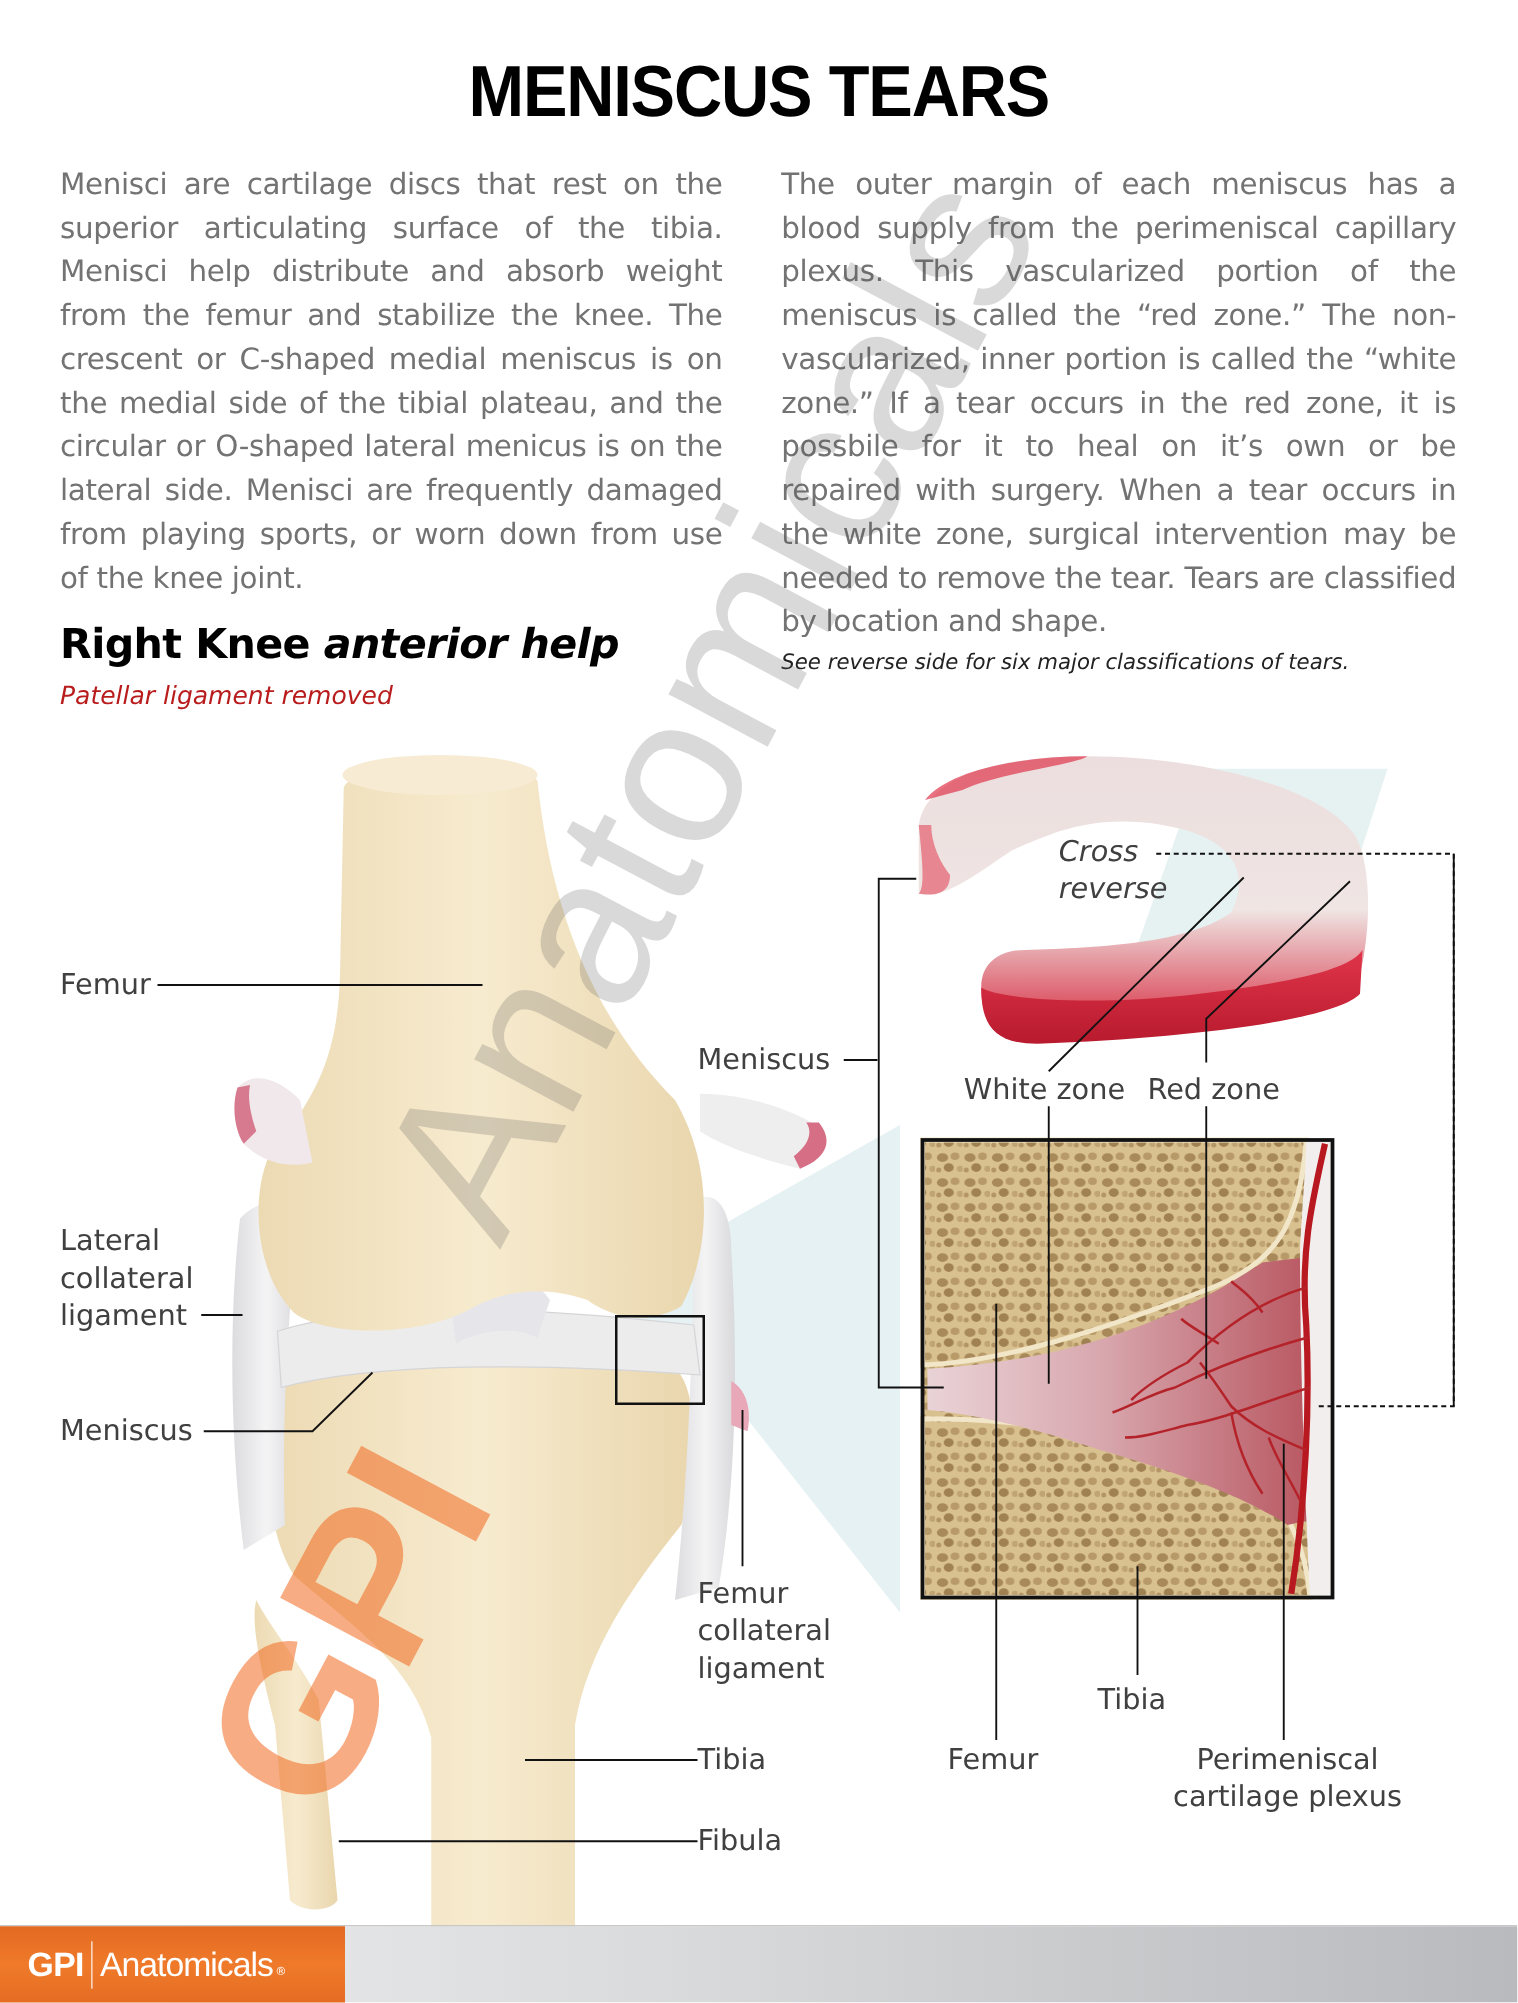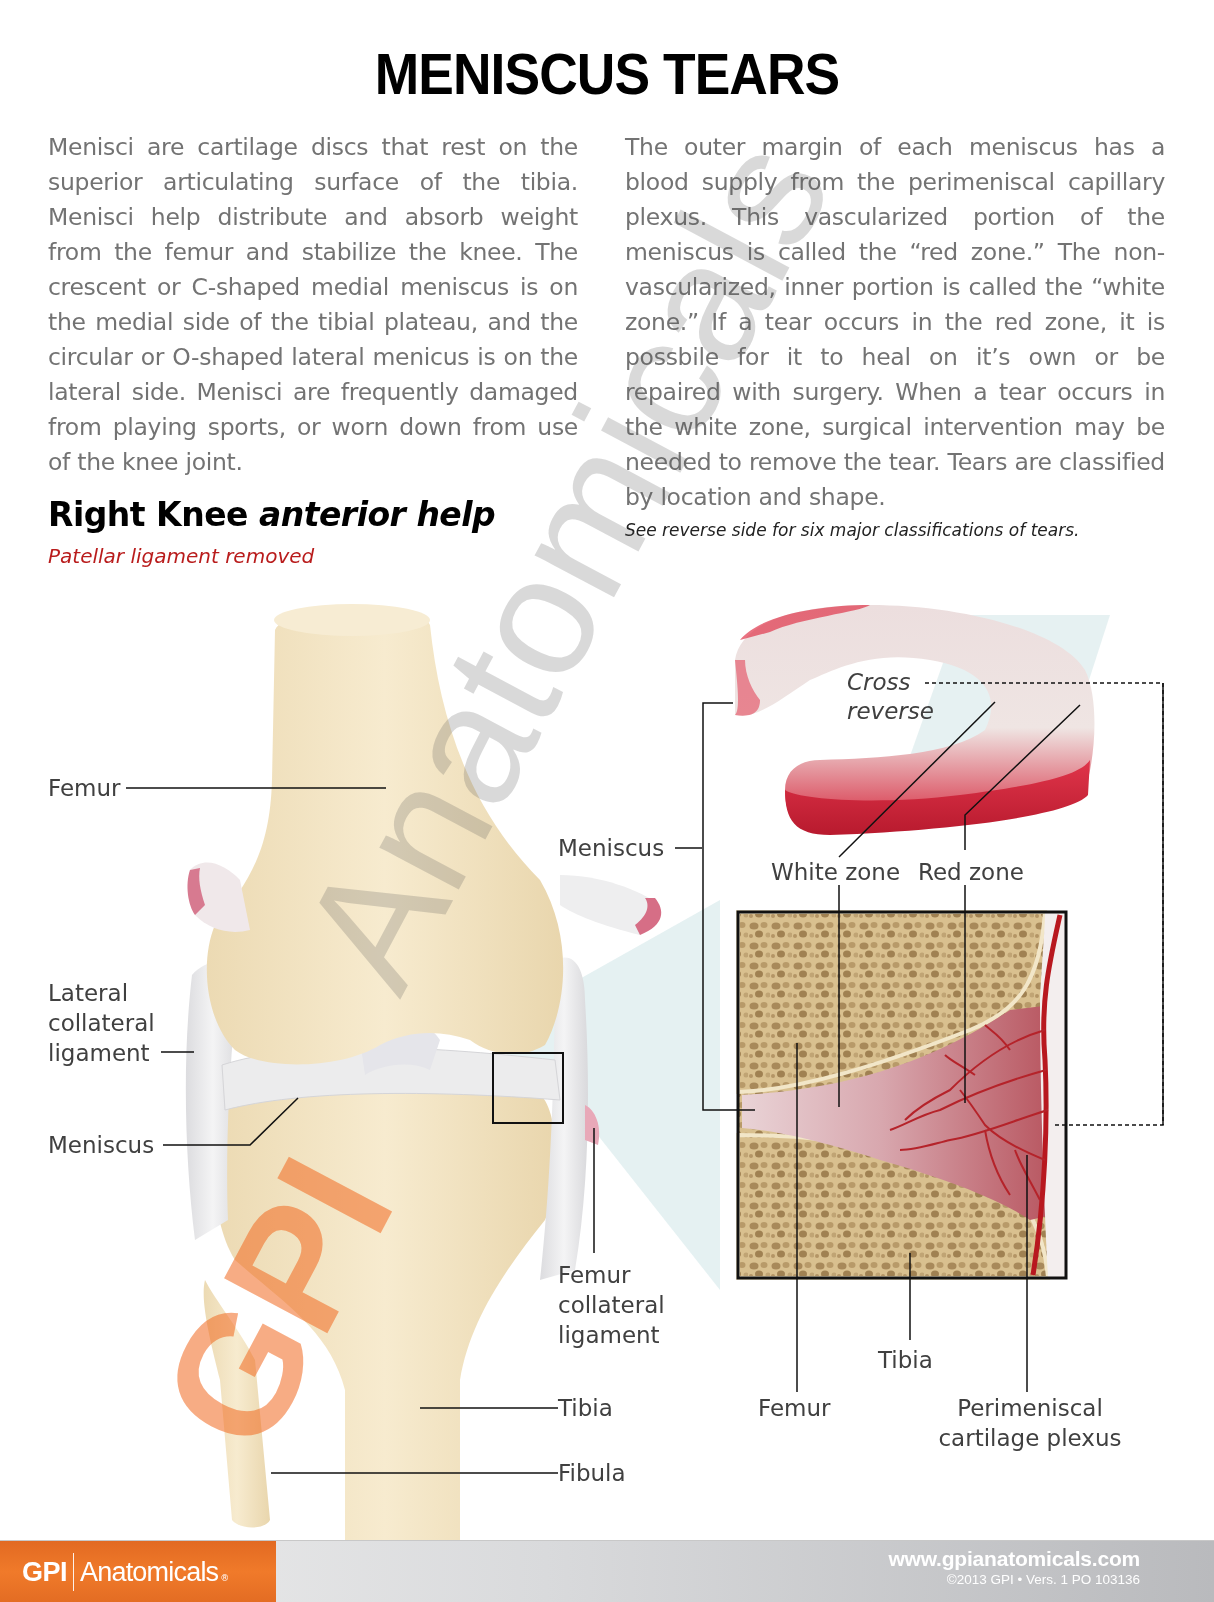--- a/index.html
+++ b/index.html
@@ -237,17 +237,13 @@
   <div>cartilage plexus</div>
 </div>
 
 <div class="footer">
   <div class="footer-brand">
     <span class="brand-gpi">GPI</span>
     <span class="brand-sep"></span>
     <span class="brand-name">Anatomicals</span>
     <span class="brand-reg">®</span>
   </div>
-  <div class="footer-right">
-    <div class="footer-url">www.gpianatomicals.com</div>
-    <div class="footer-copy">©2013 GPI • Vers. 1 PO 103136</div>
-  </div>
 </div>
 
 </body></html>

